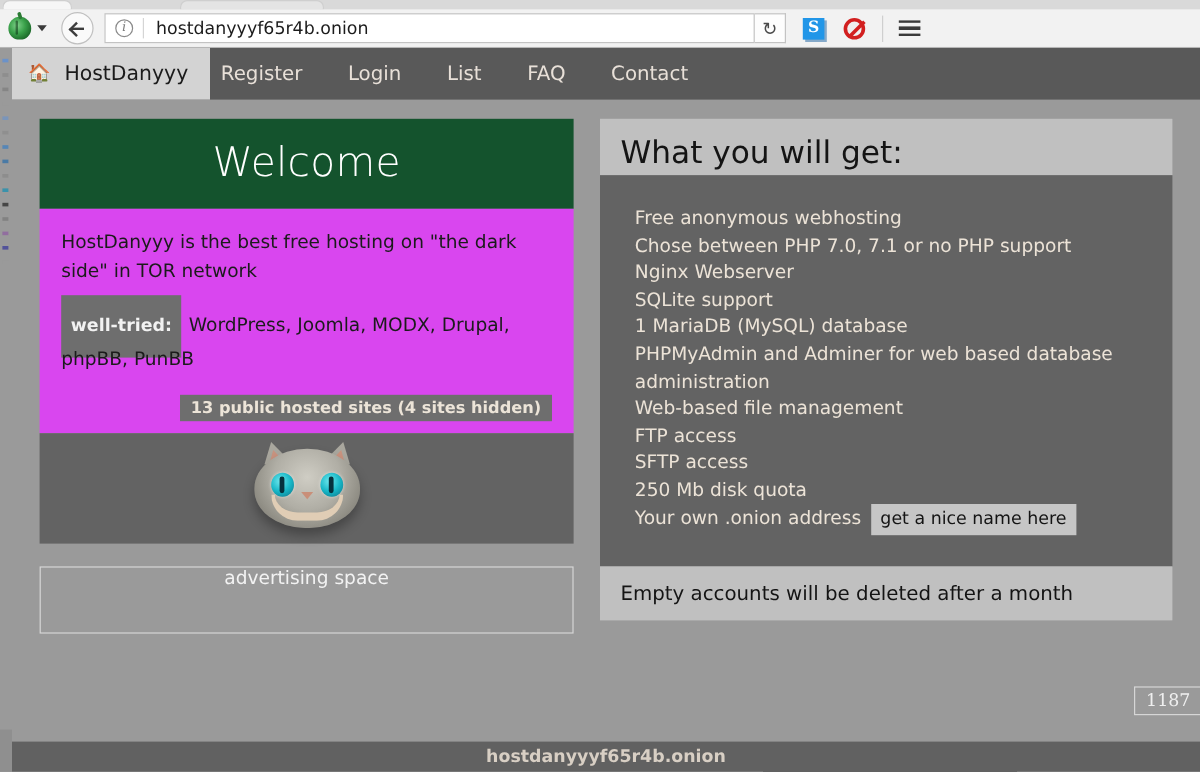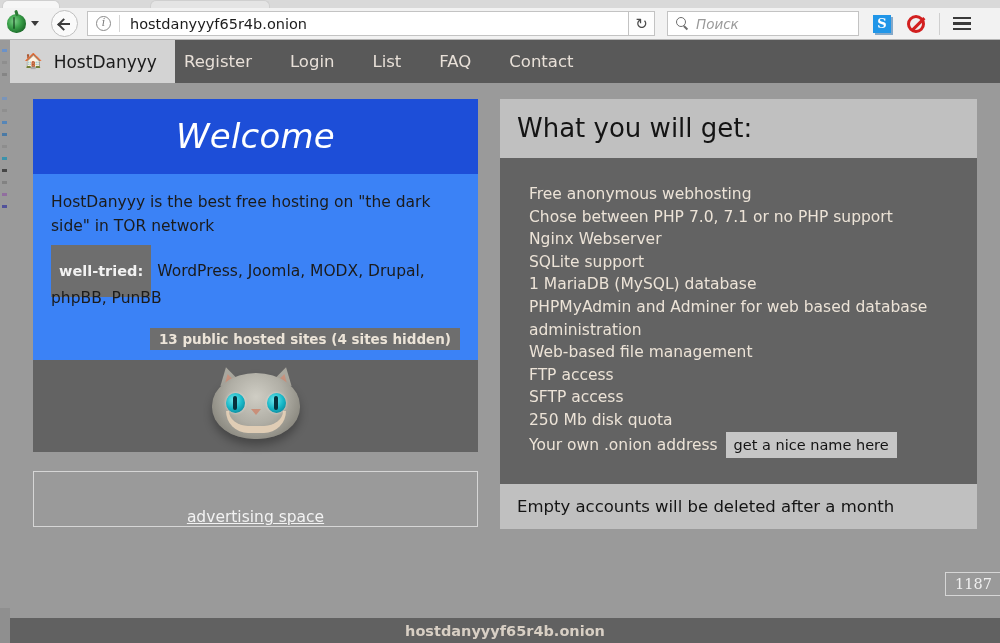--- a/index.html
+++ b/index.html
@@ -173,25 +173,24 @@
   }
   .nav-item {
     color: #e8e0d8; font-size: 16.5px; padding: 16px 19px; cursor: pointer;
     line-height: 43px;
   }
 
   #content { position: absolute; left: 10px; top: 43px; width: 990px; height: 525px; }
 
   .panel { position: absolute; }
   .panel-head {
-    background: #1d4ed8; color: #fff;
+    background: #14532d; color: #fff;
     font-weight: 300;
-    font-style: italic;
-  }
-  .panel-body { background: #3b82f6; color: #1d1d1d; }
+  }
+  .panel-body { background: #d946ef; color: #1d1d1d; }
 
   
   #welcome-panel { left: 23px; top: 16px; width: 445px; }
   #welcome-head {
     height: 75px; line-height: 75px; text-align: center;
     font-size: 34px; letter-spacing: .2px;
   }
   #welcome-body { padding: 16px 18px 6px 18px; }
   #welcome-intro { font-size: 15.5px; line-height: 24px; color: #1b1b1b; }
   #welcome-tried { margin-top: 20px; font-size: 15.5px; line-height: 27px; color: #1b1b1b; }
@@ -203,22 +202,22 @@
   .chip-sites {
     display: inline-block; background: #6e6e6e; color: #ece4d8;
     padding: 3px 9px; font-size: 13.5px; font-weight: bold;
   }
   #cat-box {
     margin-top: 0px; height: 92px; background: #636363;
     display: flex; align-items: center; justify-content: center;
   }
   #ad-box {
     margin-top: 19px; height: 56px; border: 1px solid #d6d6d6;
-    display: flex; align-items: flex-end; justify-content: center;
-    color: #f2f2f2; font-size: 15.5px; cursor: pointer; text-decoration: underline;
+    display: flex; align-items: flex-start; justify-content: center;
+    color: #f2f2f2; font-size: 15.5px; cursor: pointer;
   }
 
   
   .cat { position: relative; width: 104px; height: 78px; }
   .cat .face {
     position: absolute; left: 8px; top: 6px; width: 88px; height: 66px;
     border-radius: 50% 50% 48% 48%;
     background: radial-gradient(ellipse at 50% 36%, #cfcdc4 0%, #b0aea5 45%, #8d8b82 75%, #6f6d66 100%);
     box-shadow: 0 6px 10px rgba(0,0,0,.30);
   }
@@ -253,21 +252,21 @@
   .cat .grin {
     position: absolute; left: 22px; top: 44px; width: 60px; height: 22px;
     border-bottom: 7px solid #e0cdb5;
     border-left: 3px solid #e0cdb5; border-right: 3px solid #e0cdb5;
     border-radius: 0 0 46px 46px;
   }
 
   
   #get-panel { left: 490px; top: 16px; width: 477px; }
   #get-head {
-    background: #c0c0c0; color: #141414; height: 59px; line-height: 59px;
+    background: #c0c0c0; color: #141414; height: 47px; line-height: 59px;
     padding-left: 17px; font-size: 26px;
   }
   #get-body {
     background: #636363; padding: 13px 17px 14px 17px;
   }
   #get-list { list-style: none; margin: 12px; padding: 0; }
   #get-list li {
     color: #ece3d7; font-size: 15.5px; line-height: 22.6px;
   }
   .inline-btn {
@@ -317,24 +316,20 @@
 
     <div class="urlbar">
       <span class="info-icon">i</span>
       <span class="url-sep"></span>
       <span class="url-text">hostdanyyyf65r4b.onion</span>
     </div>
     <div class="reload-btn">
       <span>↻</span>
     </div>
 
-    <div class="searchbar">
-      <span class="search-icon"></span>
-      <span class="search-ph">Поиск</span>
-    </div>
 
     <div class="ext-icons">
       <span class="ext-s">S</span>
       <span class="ext-noscript"></span>
     </div>
 
     <span class="chrome-sep"></span>
     <div class="hamburger">
       <span></span>
         <span></span>

